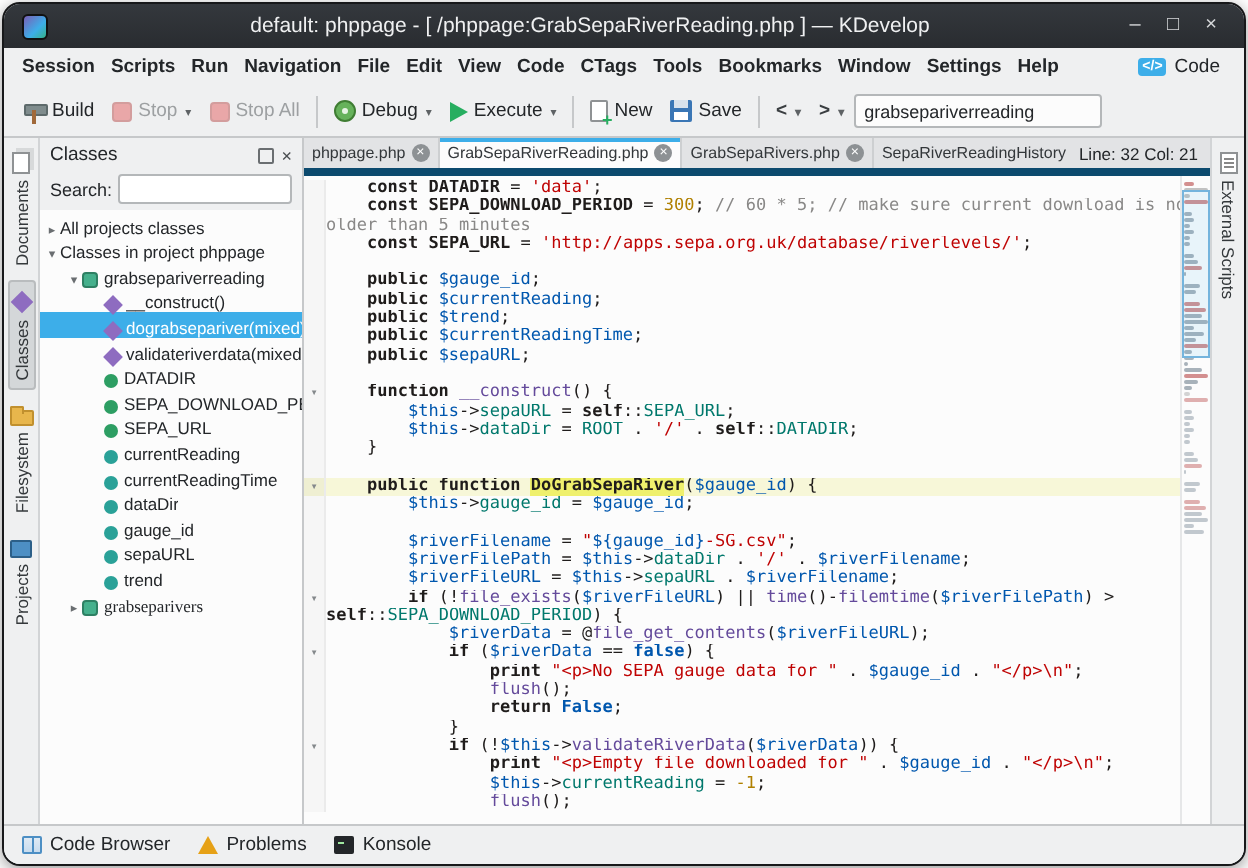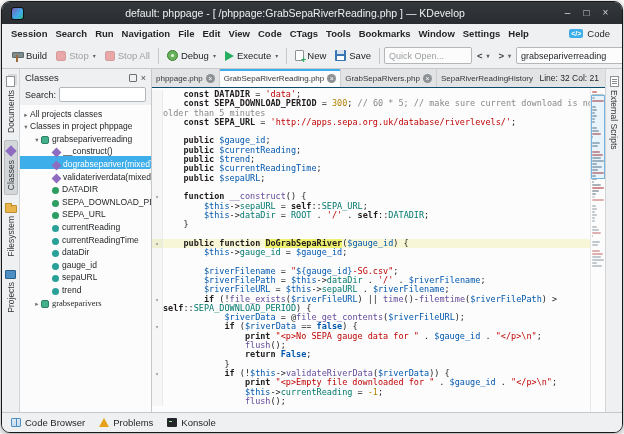--- a/index.html
+++ b/index.html
@@ -88,21 +88,21 @@
   .tree-row.selected .expander { color:#eaf6fd; }
   .ti { flex:0 0 auto; margin-right:3px; }
   .ti-class { width:8px; height:8px; background:#45b08c; border-radius:2px; border:1px solid #2e8063; }
   .ti-method { width:7px; height:7px; background:#8e6cc0; transform:rotate(45deg); margin-left:1px; }
   .ti-constant { width:7px; height:7px; background:#2d9e63; border-radius:50%; }
   .ti-field { width:7px; height:7px; background:#2aa198; border-radius:50%; }
   .tree-label { overflow:hidden; text-overflow:clip; }
 
   
   .editor { flex:1; display:flex; flex-direction:column; min-width:0; background:#fcfcfc; }
-  .tabbar { height:19px; flex:0 0 auto; display:flex; align-items:stretch; background:#e2e3e5; border-bottom:1px solid #0c4a6e; font-size:8px; color:#33373a; }
+  .tabbar { height:19px; flex:0 0 auto; display:flex; align-items:stretch; background:#e2e3e5; border-bottom:4px solid #0c4a6e; font-size:8px; color:#33373a; }
   .tabs-holder { display:flex; min-width:0; overflow:hidden; }
   .etab { display:flex; align-items:center; gap:3px; padding:0 4px; border-right:1px solid #cdcfd1; background:#e2e3e5; position:relative; white-space:nowrap; }
   .etab.active { background:#fcfcfc; }
   .etab.active::after { content:""; position:absolute; left:0; right:0; top:0; height:2px; background:#3daee9; }
   .tab-close { width:9px; height:9px; border-radius:50%; background:#8d9194; color:#fff; font-size:7px; line-height:9px; text-align:center; flex:0 0 auto; }
   .cursor-status { margin-left:auto; padding:0 6px; font-size:8.5px; color:#232629; display:flex; align-items:center; white-space:nowrap; }
 
   .code-wrap { flex:1; display:flex; min-height:0; }
   .code { flex:1; min-width:0; overflow:hidden; font-family:"DejaVu Sans Mono", monospace; font-size:8.5px; padding-top:2px; }
   .cline { display:flex; height:9.3px; line-height:9.3px; }
@@ -149,21 +149,21 @@
     <span class="win-controls">
         <span class="win-btn">–</span>
         <span class="win-btn">□</span>
         <span class="win-btn">×</span>
       </span>
   </div>
 
   <div class="menubar">
     <span style="display:flex;align-items:center;font-weight:bold;">
         <span class="menu-item">Session</span>
-        <span class="menu-item">Search</span>
+        <span class="menu-item">Scripts</span>
         <span class="menu-item">Run</span>
         <span class="menu-item">Navigation</span>
         <span class="menu-item">File</span>
         <span class="menu-item">Edit</span>
         <span class="menu-item">View</span>
         <span class="menu-item">Code</span>
         <span class="menu-item">CTags</span>
         <span class="menu-item">Tools</span>
         <span class="menu-item">Bookmarks</span>
         <span class="menu-item">Window</span>
@@ -204,21 +204,20 @@
       <span class="tb-sep"></span>
       <span class="tb-btn">
         <span class="tbicon i-new"></span>
         <span class="tb-label">New</span>
       </span>
       <span class="tb-btn">
         <span class="tbicon i-save"></span>
         <span class="tb-label">Save</span>
       </span>
       <span class="tb-sep"></span>
-      <input class="combo" placeholder="Quick Open..." style="">
       <span class="tb-btn nav-btn">
         <span class="tb-label">&lt;</span>
         <span class="dd">▾</span>
       </span>
       <span class="tb-btn nav-btn">
         <span class="tb-label">&gt;</span>
         <span class="dd">▾</span>
       </span>
       <input class="search-box" value="grabsepariverreading" style="">
     </div>

